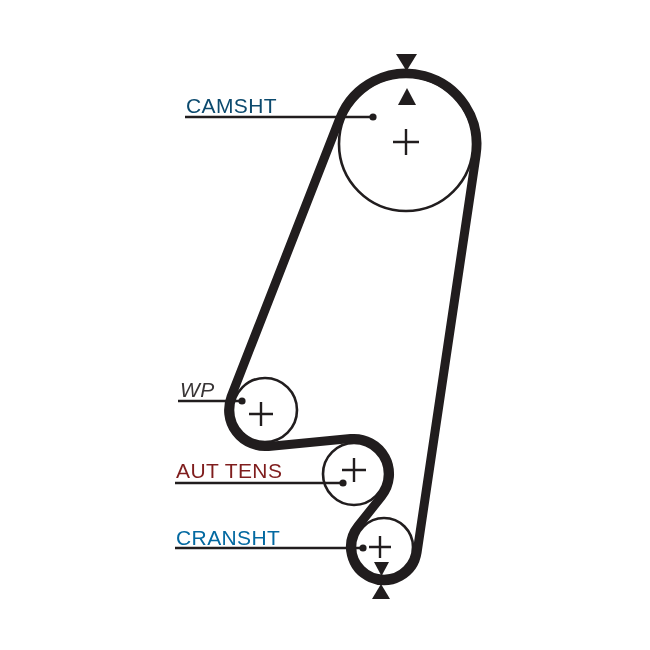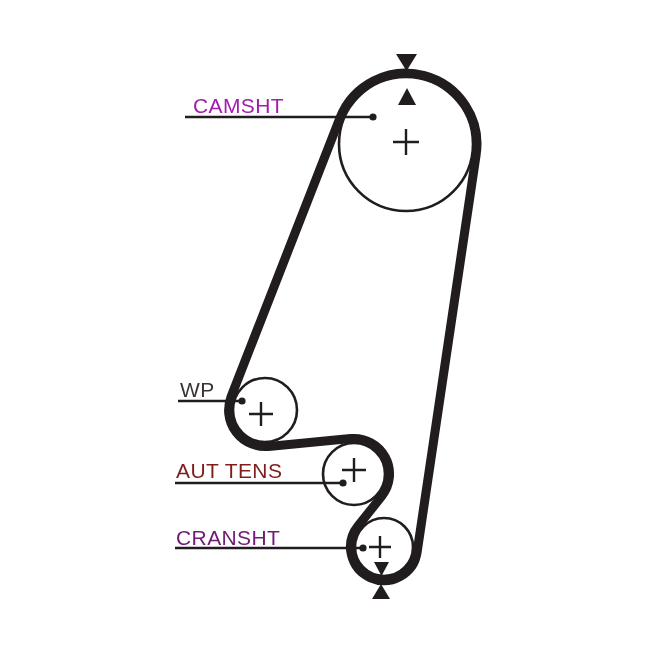--- a/index.html
+++ b/index.html
@@ -23,21 +23,21 @@
   .label {
     position: absolute;
     font-size: 21px;
     line-height: 21px;
     letter-spacing: 0.4px;
     color: #383435;
     white-space: nowrap;
     user-select: none;
   }
   .label-camshaft  { left: 186px; top: 95px;  }
-  .label-wp        { left: 180px; top: 379px; }
+  .label-wp        { left: 180px; top: 379px; font-style: italic; }
   .label-auttens   { left: 176px; top: 460px; }
   .label-cransht   { left: 176px; top: 527px; }
 </style>
 </head>
 <body>
 
 <div class="stage">
 
   <svg width="650" height="650" viewBox="0 0 650 650">
 
@@ -79,20 +79,20 @@
       <circle cx="363" cy="548" r="3.6"></circle>
 
       <polygon points="396,54 417,54 406.5,71"></polygon>
       <polygon points="398,105 416,105 407,88"></polygon>
 
       <polygon points="374,562 389,562 381.5,576"></polygon>
       <polygon points="372,599 390,599 381,584"></polygon>
     </g>
   </svg>
 
-  <div class="label label-camshaft" style="color: #a21caf; margin-left: 7px;">CAMSHT</div>
+  <div class="label label-camshaft" style="color: #0c4a6e;">CAMSHT</div>
 
   <div class="label label-wp" style="color: rgb(56, 52, 53);">WP</div>
 
   <div class="label label-auttens" style="color: #7f1d1d;">AUT TENS</div>
 
-  <div class="label label-cransht" style="color: #701a75;">CRANSHT</div>
+  <div class="label label-cransht" style="color: #0369a1;">CRANSHT</div>
 </div>
 
 </body></html>

